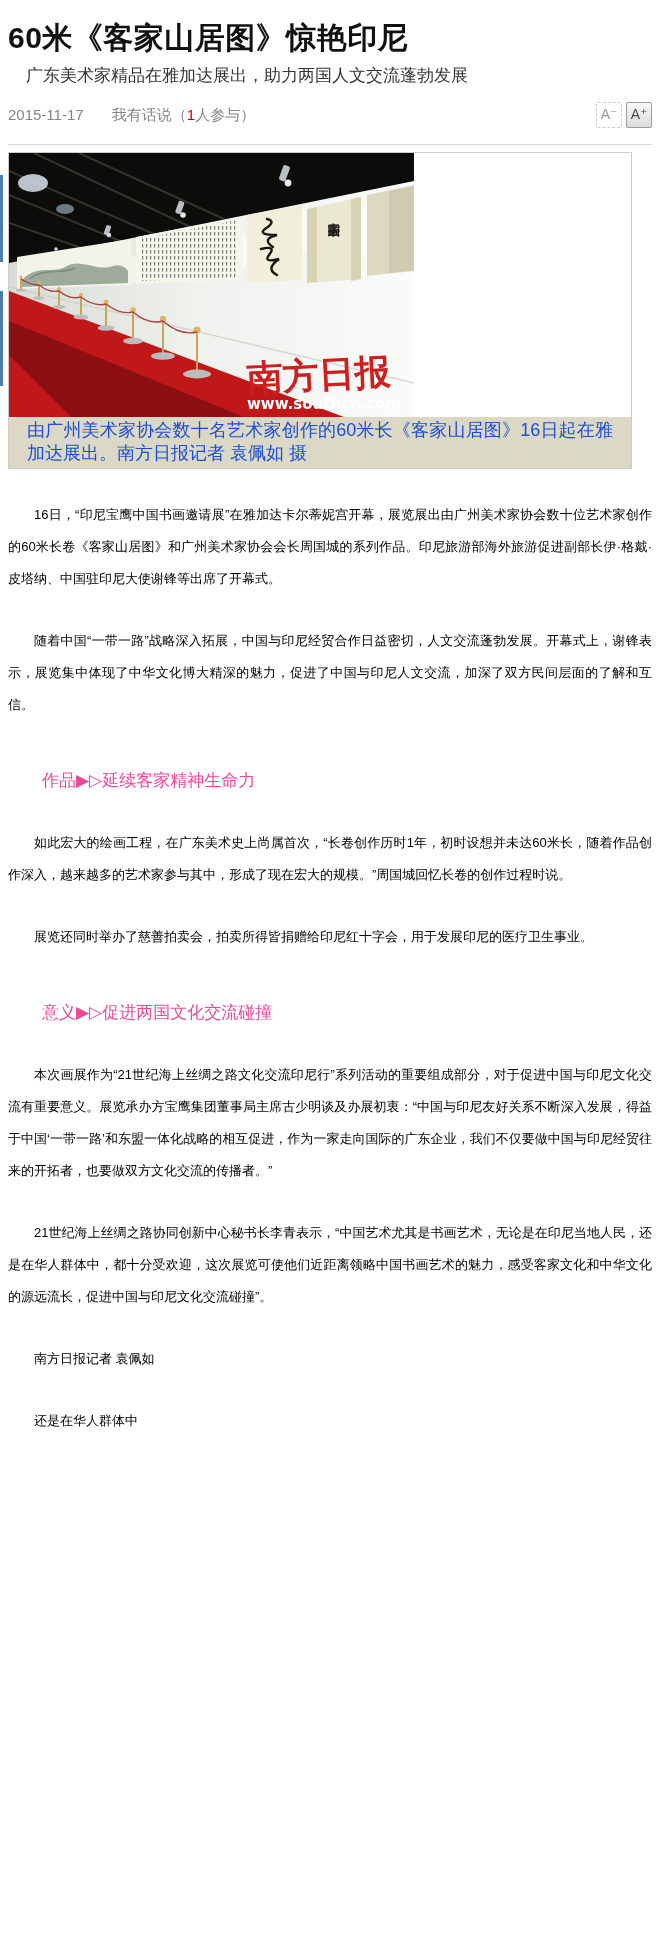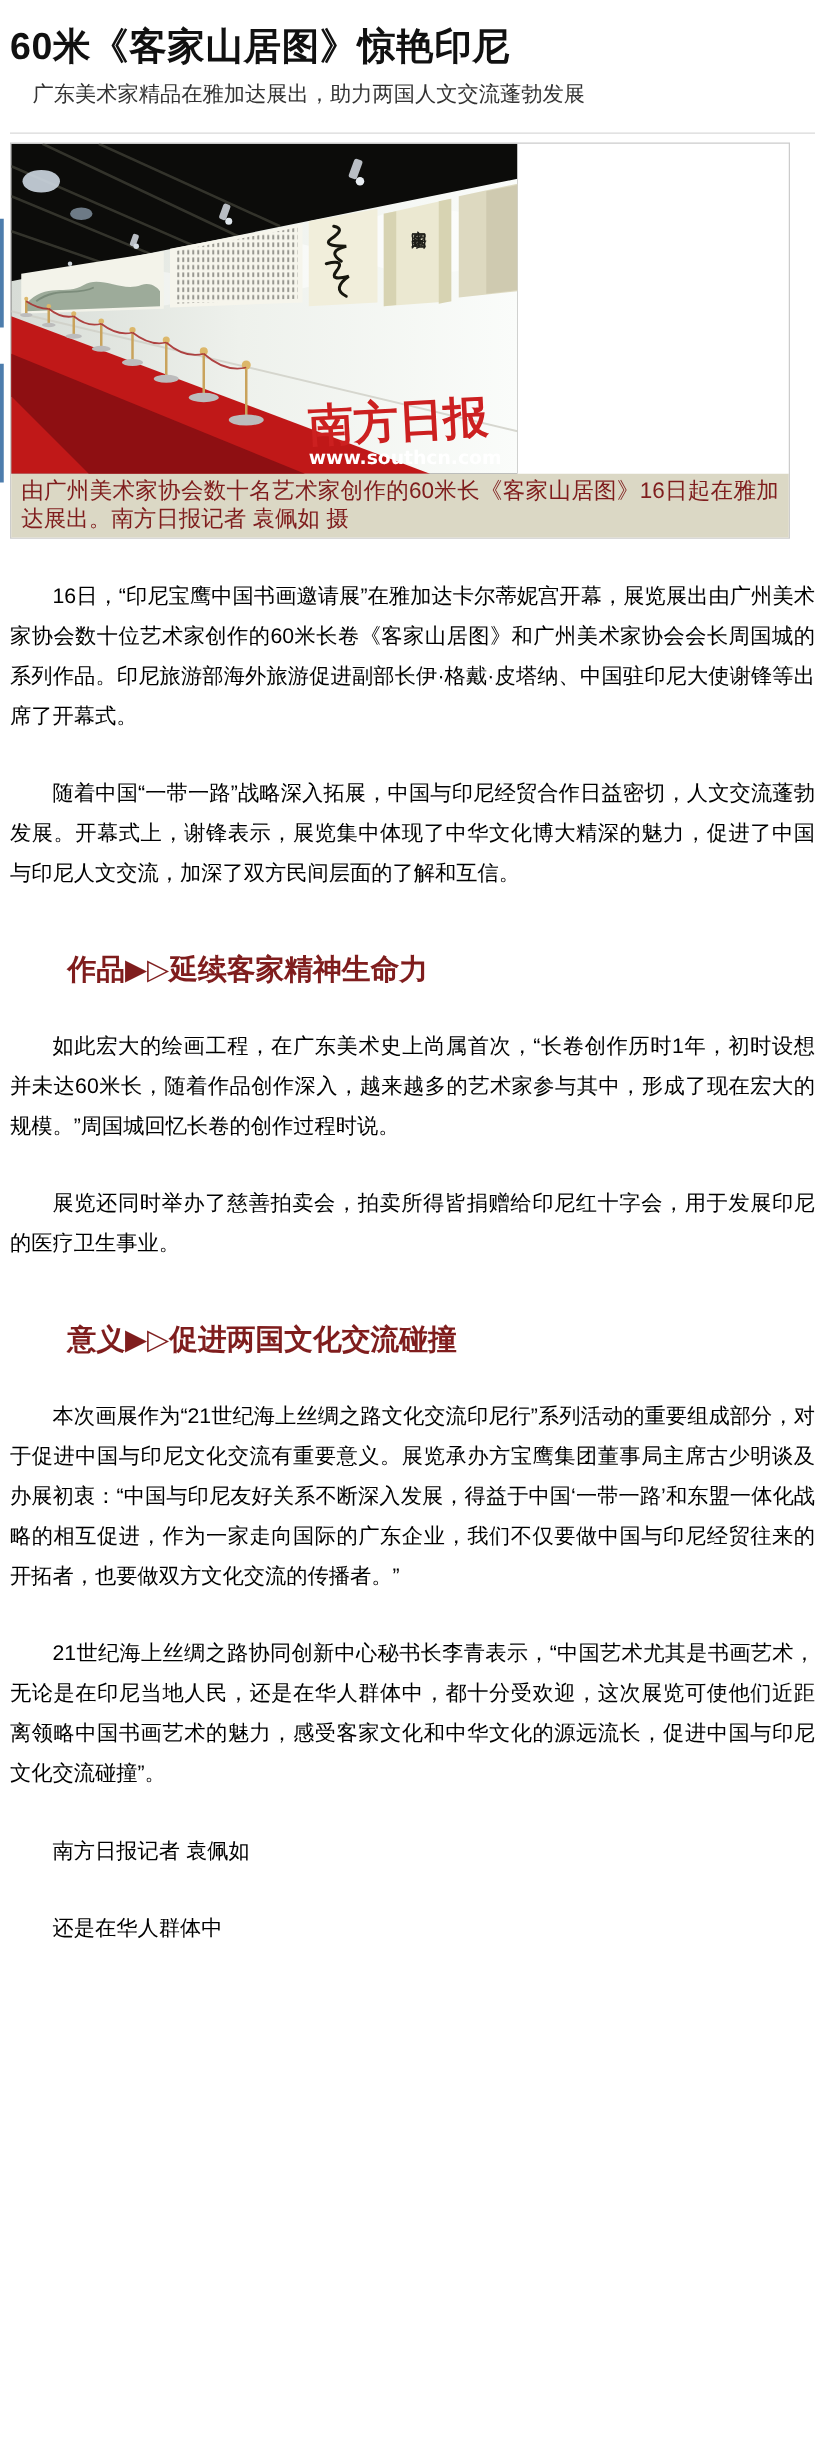--- a/index.html
+++ b/index.html
@@ -28,47 +28,54 @@
     border:1px solid #9d9d9d;color:#444;
     background:linear-gradient(#f8f8f8,#dcdcdc);
     margin-left:4px;
   }
   .divider{border-top:1px solid #d9d9d9;margin:0;height:0;}
   .figure{
     margin-top:7px;width:622px;border:1px solid #ccc;background:#fff;
   }
   .photo{display:block;width:405px;height:264px;}
   .figure-caption{
-    background:#dbd8c5;color:#7f1d1d;font-size:18px;line-height:23px;
-    padding:2px 8px 3px;text-align:justify;
+    background:#dbd8c5;color:#1d4ed8;font-size:18px;line-height:23px;
+    padding:2px 18px 3px;text-align:justify;
   }
   .article{margin-top:18px;padding-bottom:28px;}
   .article p{
-    font-size:17px;line-height:32px;color:#000;text-align:justify;
+    font-size:13px;line-height:32px;color:#000;text-align:justify;
     text-indent:2em;margin:30px 0;
   }
   .article h3.sec{
-    font-size:23px;line-height:32px;color:#7f1d1d;font-weight:700;
+    font-size:17px;line-height:32px;color:#ec4899;font-weight:400;
     text-indent:2em;margin:44px 0 30px;
   }
   .edge-bar{position:absolute;left:0;width:3px;background:#4d7dad;}
   .edge-bar.b1{top:175px;height:87px;}
   .edge-bar.b2{top:291px;height:95px;}
 </style>
 </head>
 <body>
 
 <div class="edge-bar b1"></div>
 <div class="edge-bar b2"></div>
 
 <div class="content">
 
   <h1 class="page-title">60米《客家山居图》惊艳印尼</h1>
   <div class="page-subtitle">广东美术家精品在雅加达展出，助力两国人文交流蓬勃发展</div>
 
+  <div class="meta-row">
+    <span class="date">2015-11-17</span>
+    <a class="talk-link"><span>我有话说（</span><span class="talk-count">1</span><span>人参与）</span></a>
+    <span class="font-btns">
+      <span class="font-btn minus">A⁻</span><span class="font-btn plus">A⁺</span>
+    </span>
+  </div>
 
   <div class="divider"></div>
 
   <div class="figure">
     <svg class="photo" viewBox="0 0 405 264" xmlns="http://www.w3.org/2000/svg">
       <defs>
         <linearGradient id="wallGrad" x1="0" y1="0" x2="1" y2="0">
           <stop offset="0" stop-color="#d7dcd6"></stop>
           <stop offset="0.45" stop-color="#eef1ec"></stop>
           <stop offset="1" stop-color="#fafcfa"></stop>

